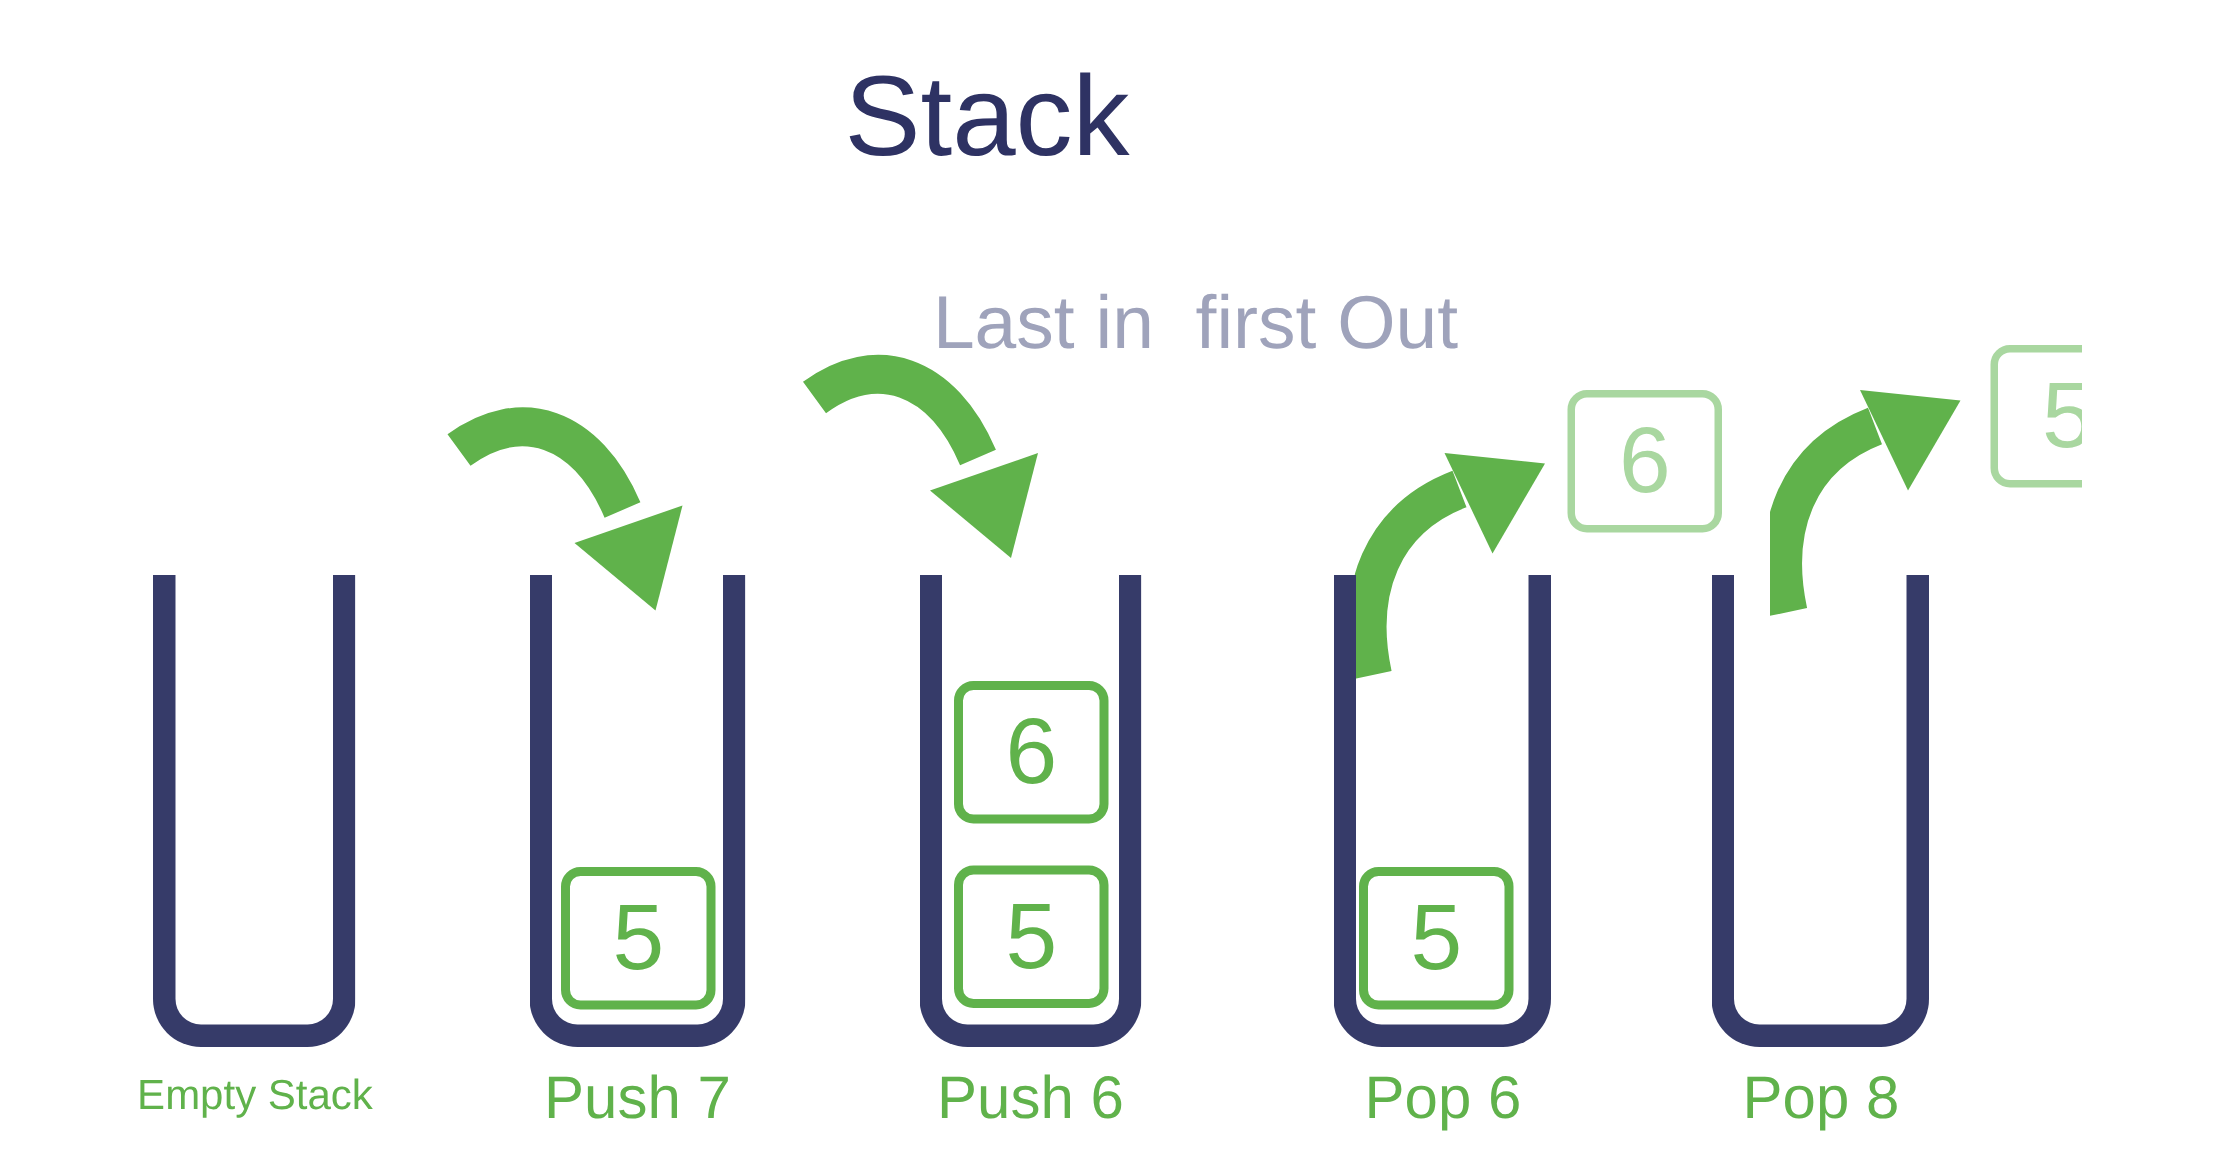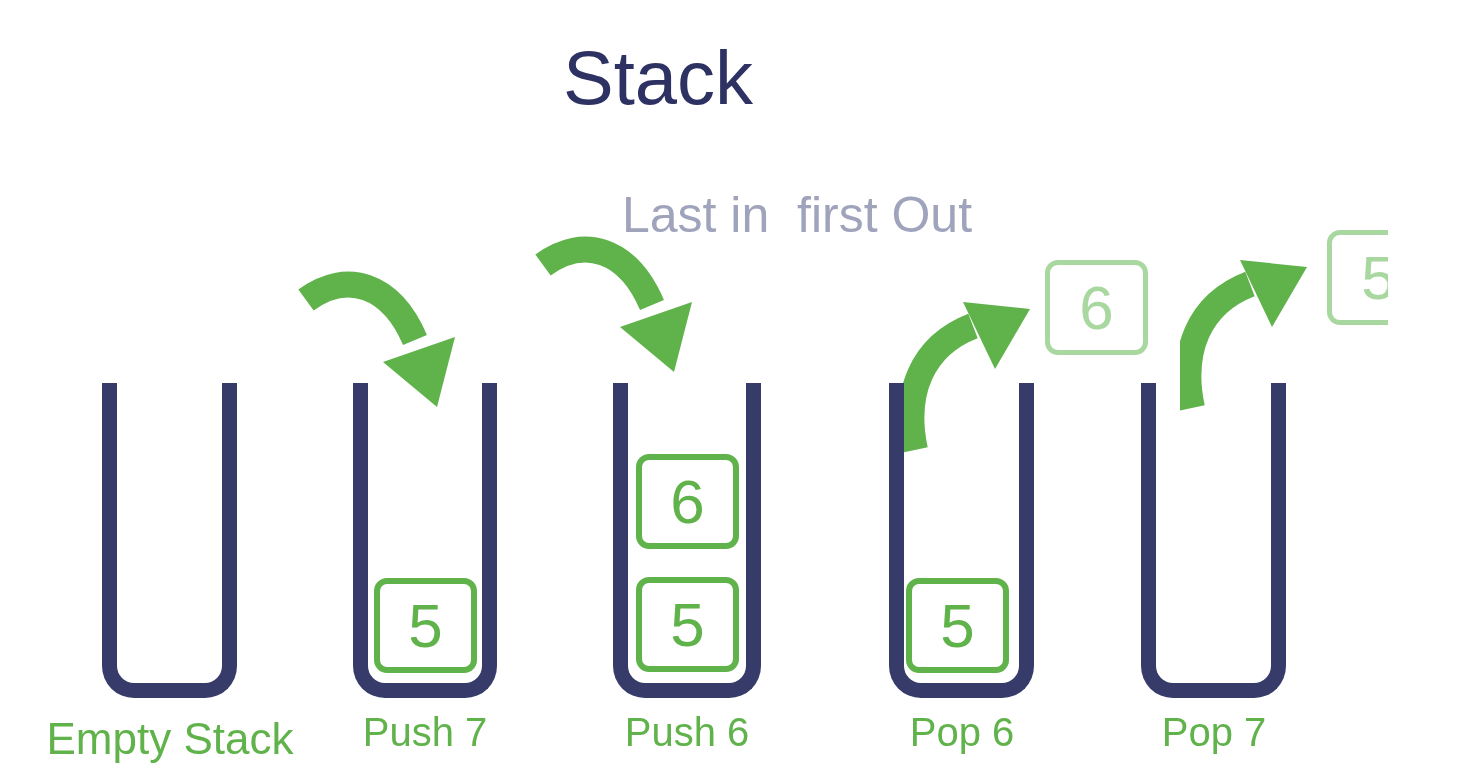--- a/index.html
+++ b/index.html
@@ -52,21 +52,21 @@
     border-width:5px;
     border-color:var(--light-green);
     color:var(--light-green);
   }
   .label{
     position:absolute;top:698px;
     transform:translateX(-50%);
     font-size:40px;font-weight:500;color:var(--green);
     white-space:nowrap;
   }
-  .label.small{font-size:44px;top:702px;}
+  .label.small{font-size:28px;top:702px;}
   .arrow{position:absolute;}
   
   .c1{left:102px;top:371px;width:135px;height:315px;}
   .c2{left:353px;top:371px;width:144px;height:315px;}
   .c3{left:613px;top:371px;width:148px;height:315px;}
   .c4{left:889px;top:371px;width:145px;height:315px;}
   .c5{left:1141px;top:371px;width:145px;height:315px;}
 </style>
 </head>
 <body>
@@ -113,16 +113,16 @@
     <div class="label" style="left:962px;">Pop 6</div>
   </div>
 
   <div>
     <svg class="arrow" style="left:1180px;top:240px;" width="135" height="165" viewBox="0 0 135 165">
       <path d="M 12 156 C 0 100, 18 52, 70 32" fill="none" stroke="#60b24b" stroke-width="26"></path>
       <polygon points="60,8 92,75 127,15" fill="#60b24b"></polygon>
     </svg>
     <div class="box light" style="left:1327px;top:218px;">5</div>
     <div class="container c5"></div>
-    <div class="label" style="left:1214px;">Pop 7</div>
+    <div class="label" style="left:1214px;">Pop 8</div>
   </div>
 
 </div>
 
 </body></html>

